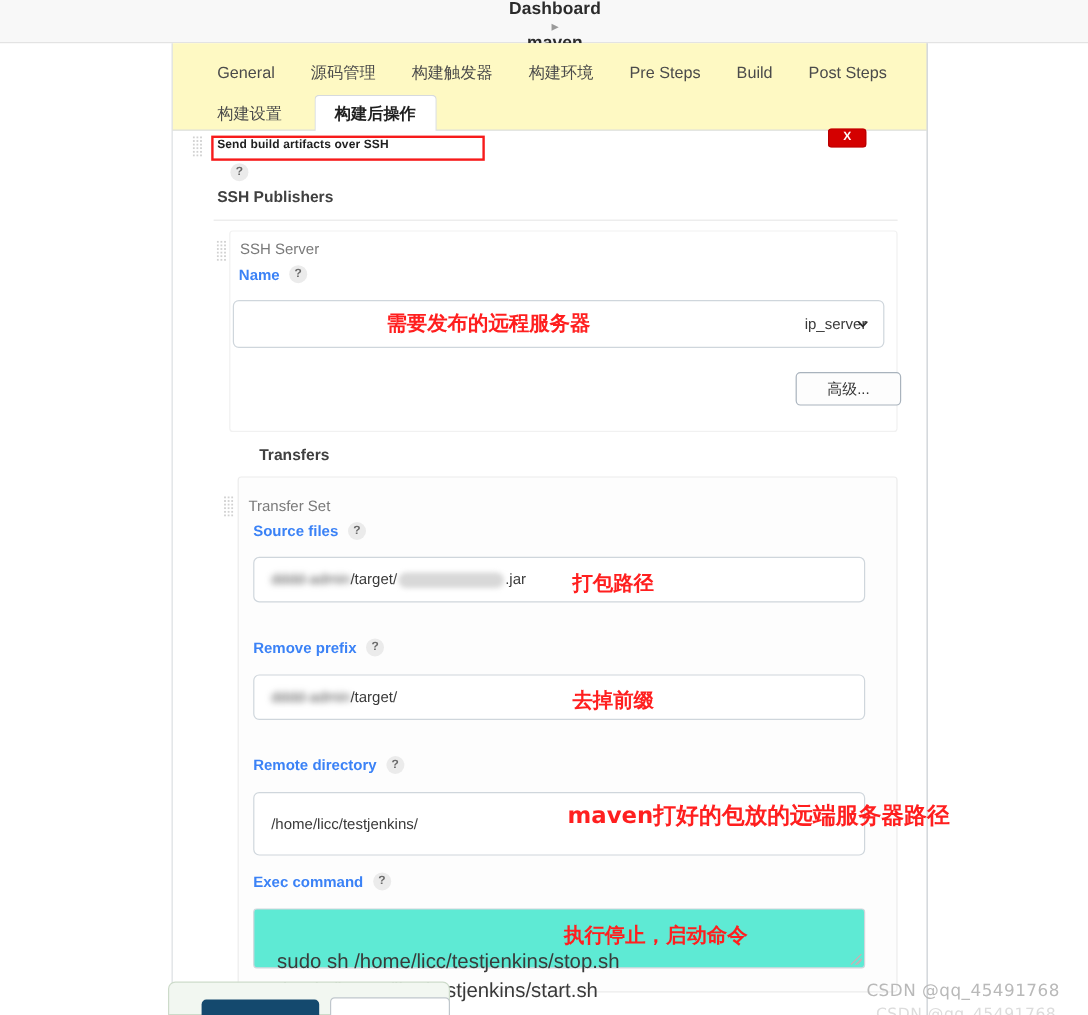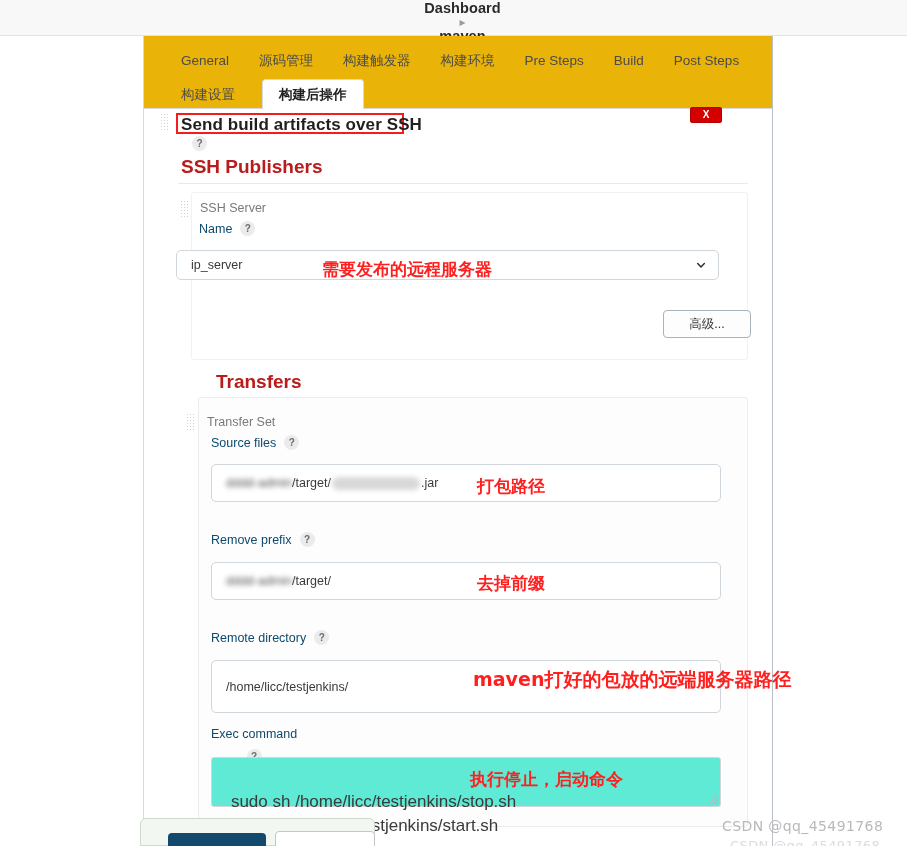--- a/index.html
+++ b/index.html
@@ -32,21 +32,21 @@
   
   .config-panel {
     position: absolute; left: 143px; top: 36px;
     width: 630px; height: 810px;
     background: #ffffff;
     border-left: 1px solid #d6dade;
     border-right: 1px solid #b9c0c7;
   }
   .tabbar {
     position: relative;
-    background: #eab308;
+    background: #fef9c3;
     border-bottom: 1px solid #d6dade;
     padding: 8px 0 16px 0;
     height: 73px;
   }
   .tabrow { display: flex; align-items: flex-end; padding-left: 22px; height: 34px; }
   .tabrow.second { padding-left: 22px; }
   .tab {
     font-size: 13.5px; color: #4b4b4b;
     padding: 6px 14px 8px 14px;
     white-space: nowrap;
@@ -79,37 +79,37 @@
 
   
   .pub-title-box {
     position: absolute; left: 176px; top: 113px;
     width: 228px; height: 21px;
     border: 2px solid #f71b1b;
     background: transparent;
   }
   .pub-title {
     position: absolute; left: 181px; top: 115px;
-    font-size: 17px; font-weight: bold; color: #1f1f1f;
+    font-size: 10px; font-weight: bold; color: #1f1f1f;
     letter-spacing: .1px;
   }
   .help-ico {
     display: inline-block;
     width: 15px; height: 15px; border-radius: 50%;
     background: #ebebeb; color: #6b6b6b;
     font-size: 10px; font-weight: bold;
     text-align: center; line-height: 15px;
     vertical-align: middle;
     cursor: pointer;
   }
   .section-head {
-    font-size: 19px; font-weight: bold; color: #b91c1c;
+    font-size: 13px; font-weight: bold; color: #404040;
   }
   .muted-label { font-size: 12.5px; color: #7a7a7a; }
-  .field-label { font-size: 12.5px; font-weight: normal; color: #0c4a6e; text-align: center; }
+  .field-label { font-size: 12.5px; font-weight: bold; color: #3b82f6; text-align: center; }
 
   .close-x {
     position: absolute; left: 690px; top: 107px;
     width: 32px; height: 16px;
     background: #d40000;
     border-radius: 3px;
     color: #ffffff; font-size: 10px; font-weight: bold;
     text-align: center; line-height: 16px;
     cursor: pointer;
     box-shadow: 0 0 0 1px #b80000 inset;
@@ -298,21 +298,21 @@
 
   <div class="subpanel plain" style="left:191px; top:192px; width:557px; height:168px; border-color:#f1f1f1;"></div>
 
   <div class="muted-label" style="position:absolute; left:200px; top:201px;">SSH Server</div>
 
   <div style="position:absolute; left:199px; top:221px; display:flex; align-items:center; gap:8px;">
     <span class="field-label">Name</span>
     <span class="help-ico">?</span>
   </div>
 
-  <div class="selectinput" style="left:176px; top:250px; width:543px; height:30px;">
+  <div class="selectinput" style="left:194px; top:250px; width:543px; height:40px;justify-content:flex-end;">
     <span>ip_server</span>
     <svg class="caret" viewBox="0 0 12 12">
       <path d="M2 4.2 L6 8.4 L10 4.2" fill="none" stroke="#2b2b2b" stroke-width="1.7" stroke-linecap="round" stroke-linejoin="round"></path>
     </svg>
   </div>
 
   <div class="annot" style="left:322px; top:258px; font-size:17px;">需要发布的远程服务器</div>
 
   <div class="btn-adv" style="left:663px; top:310px; width:88px; height:28px;">高级...</div>
 
@@ -346,21 +346,21 @@
 
   <div style="position:absolute; left:211px; top:630px; display:flex; align-items:center; gap:8px;">
     <span class="field-label">Remote directory</span>
     <span class="help-ico">?</span>
   </div>
   <div class="txtinput" style="left:211px; top:660px; width:510px; height:53px;">
     <span>/home/licc/testjenkins/</span>
   </div>
   <div class="annot" style="left:473px; top:667px; font-size:19px;">maven打好的包放的远端服务器路径</div>
 
-  <div style="position:absolute; left:211px; top:727px; display:flex; align-items:center; gap:8px;flex-direction:column;">
+  <div style="position:absolute; left:211px; top:727px; display:flex; align-items:center; gap:8px;">
     <span class="field-label">Exec command</span>
     <span class="help-ico">?</span>
   </div>
   <div class="textarea" style="left:211px; top:757px; width:510px; height:50px;">
     <span>sudo sh /home/licc/testjenkins/stop.sh
 sudo sh /home/licc/testjenkins/start.sh</span>
     <span class="ta-resize"></span>
   </div>
   <div class="annot" style="left:470px; top:768px; font-size:17px;">执行停止，启动命令</div>
 

